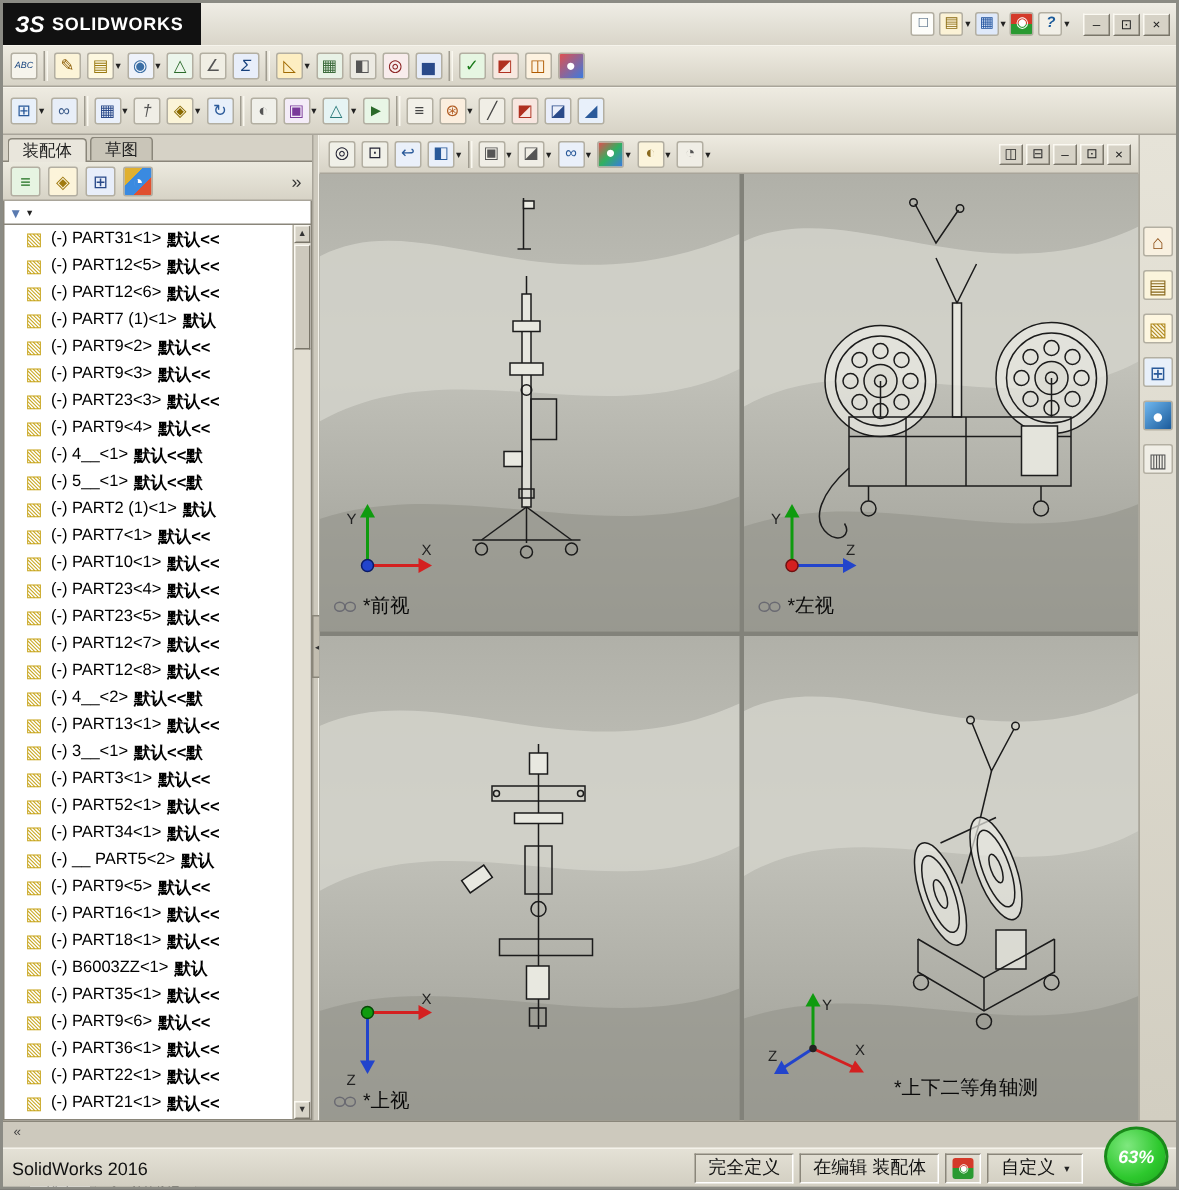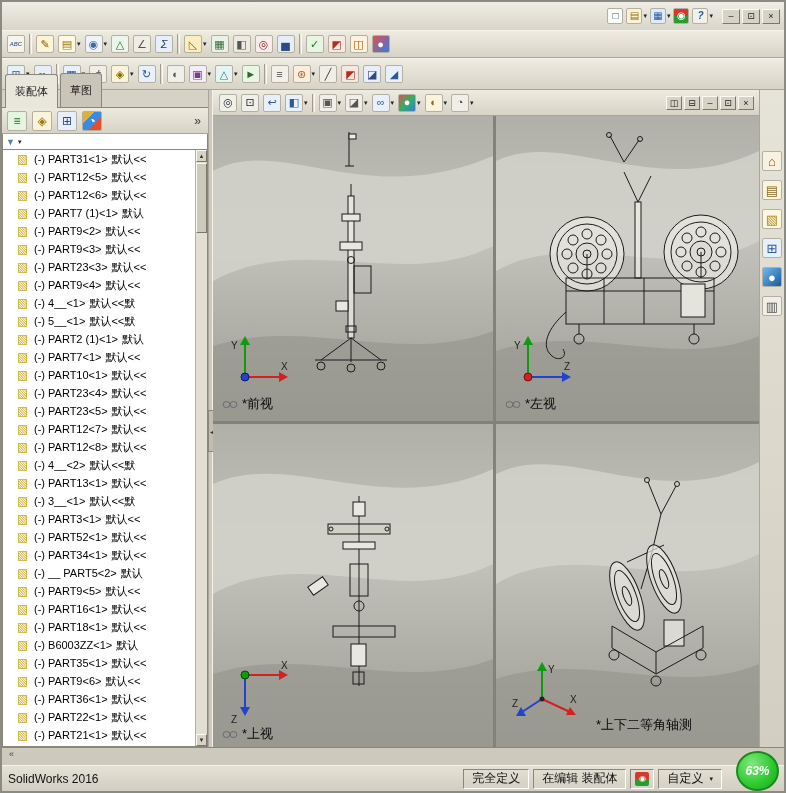--- a/index.html
+++ b/index.html
@@ -45,39 +45,39 @@
     display:flex; align-items:center; justify-content:center; }
   .viewport{ position:absolute; top:88px; left:211px; width:546px; bottom:44px; background:#d6d2c6; }
   .rightbar{ position:absolute; top:88px; left:757px; right:0; bottom:44px;
     background:linear-gradient(#e6e3d8,#d2cec1); border-left:1px solid #aaa69a;
     display:flex; flex-direction:column; align-items:center; padding-top:60px; gap:7px; }
   .rightbar .ic{ width:20px; height:20px; font-size:13px; }
 
   
   .ptabs{ height:18px; display:flex; align-items:flex-end; gap:2px; padding-left:3px;
     border-bottom:1px solid #8a867a; }
-  .ptab{ font-size:11px; padding:9px 9px; background:#c9c5b8; color:#222;
+  .ptab{ font-size:11px; padding:0 9px; background:#c9c5b8; color:#222;
     border:1px solid #8a867a; border-bottom:none; border-radius:3px 3px 0 0; }
   .ptab.active{ background:#e9e6dc; position:relative; top:1px; }
   .mgrbar{ height:26px; display:flex; align-items:center; gap:3px; padding:0 4px;
     background:linear-gradient(#eceadf,#d7d3c6); border-bottom:1px solid #a9a59a; }
   .mgrbar .ic{ width:20px; height:20px; font-size:12px; }
   .mgr-expand{ margin-left:auto; font-size:12px; color:#333; padding-right:3px; }
   .filterrow{ height:16px; display:flex; align-items:center; gap:2px;
     background:#fff; border:1px solid #8a867a; border-top:none; padding:0 3px; }
   .filter-funnel{ font-size:9px; color:#5a7ab0; }
   .filterbox{ flex:1; height:12px; background:#fff; }
   .treewrap{ position:absolute; top:60px; left:0; right:0; bottom:0;
     background:#fff; border:1px solid #8a867a; border-top:none; overflow:hidden; }
   .tree{ position:absolute; top:0; left:0; right:12px; bottom:0; overflow:hidden; }
   .trow{ height:18px; display:flex; align-items:center; gap:4px; padding-left:14px;
     font-size:11px; white-space:nowrap; }
   .ticon{ color:#c8a61e; font-size:12px; width:13px; flex:0 0 auto; }
   .tname{ color:#000; }
-  .tcfg{ color:#000; }
+  .tcfg{ color:#000;font-weight:bold; }
   .vscroll{ position:absolute; top:0; right:0; width:12px; bottom:0; background:#e2ded2;
     border-left:1px solid #b3afa2; }
   .sbtn{ width:11px; height:12px; background:#d6d2c6; border:1px solid;
     border-color:#fbf9f2 #7a766a #7a766a #fbf9f2; font-size:6px; color:#333;
     display:flex; align-items:center; justify-content:center; }
   .sbtn.down{ position:absolute; bottom:0; }
   .sthumb{ position:absolute; top:13px; left:0; width:11px; height:70px; background:#cdc9bd;
     border:1px solid; border-color:#fbf9f2 #7a766a #7a766a #fbf9f2; }
 
   
@@ -120,20 +120,24 @@
     border-radius:50%; background:radial-gradient(circle at 35% 30%, #7fe87f, #2dc82d 60%, #1da41d);
     border:2px solid #1a8a1a; color:#fff; font-weight:bold; font-size:12px;
     display:flex; align-items:center; justify-content:center; z-index:9;font-style:italic; }
 </style>
 </head>
 <body>
 
 <div class="window">
 
   <div class="titlebar">
+    <div class="logo">
+      <span class="logo-3s">ЗS</span>
+      <span class="logo-tx">SOLIDWORKS</span>
+    </div>
     <div class="tb-quick">
       <span class="tbtn">
           <i class="ic" style=";color:#33506e;background:#fdfdfa">□</i>
 
         </span>
         <span class="tbtn">
           <i class="ic" style=";color:#8a6a10;background:#fbf2d6">▤</i>
           <b class="dd">▾</b>
         </span>
         <span class="tbtn">

